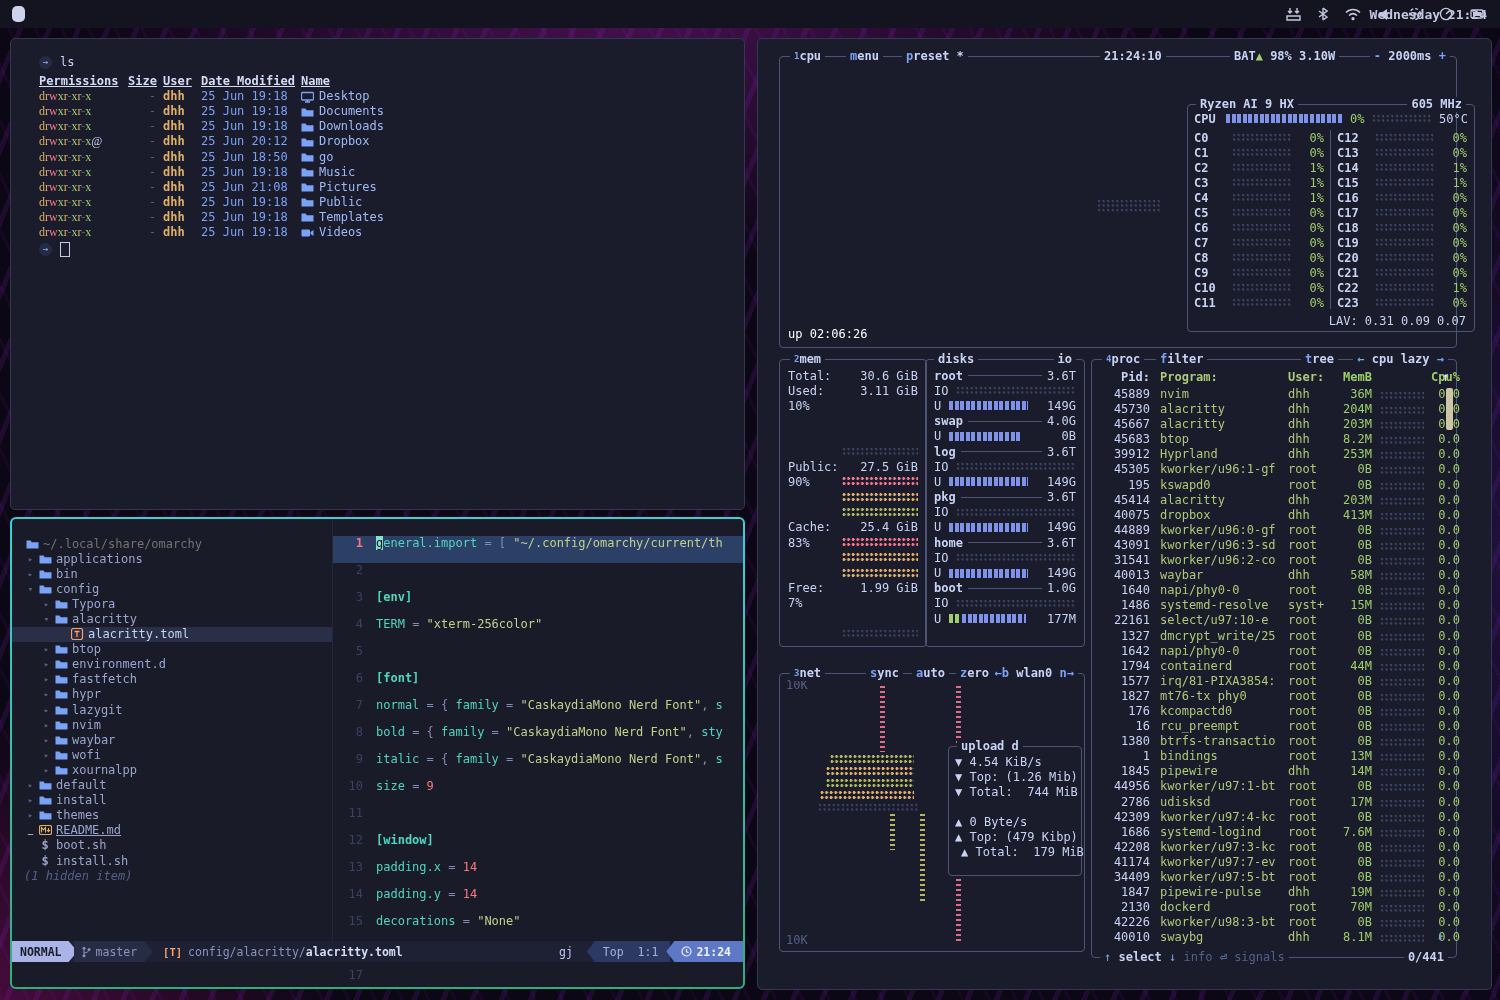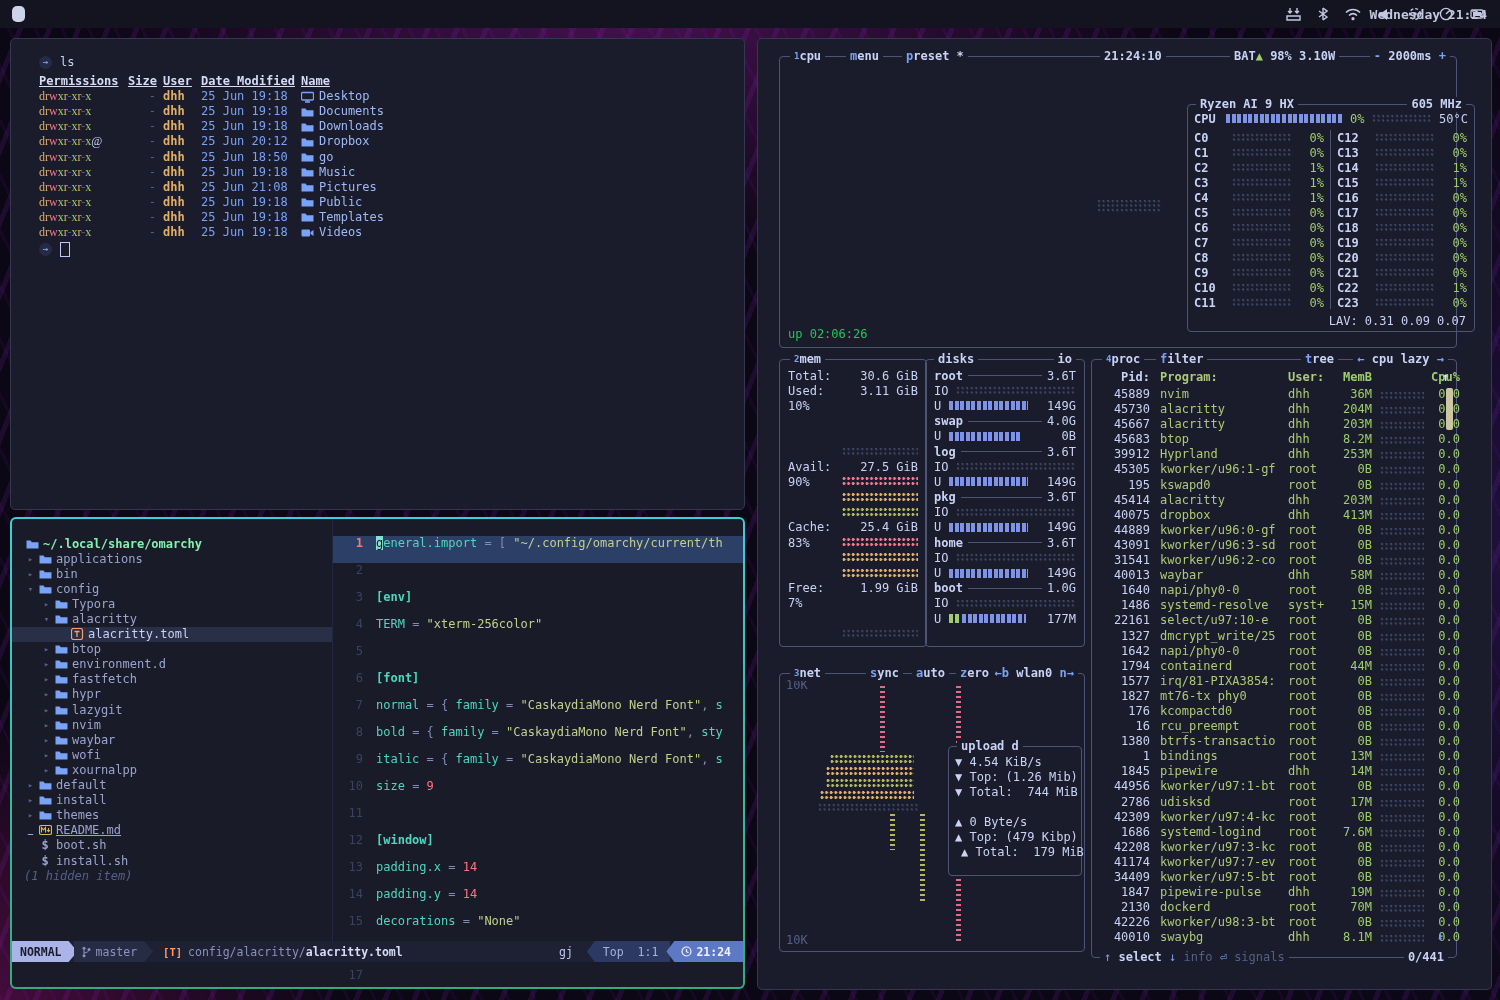--- a/index.html
+++ b/index.html
@@ -38,21 +38,21 @@
   .cursorblock{display:inline-block;width:8px;height:13px;border:1px solid #c0caf5;}
   
   #nvimw{position:absolute;left:10px;top:517px;width:735px;height:472px;border-radius:6px;
     background:linear-gradient(180deg,#3ad0d6,#2fae78);padding:0;}
   #nvim{position:absolute;left:2px;top:2px;right:2px;bottom:2px;background:#191b29;border-radius:4px;overflow:hidden;}
   #tree{position:absolute;left:0;top:0;width:320px;bottom:46px;padding-top:17px;font-size:12px;}
   .trow{height:15.1px;display:flex;align-items:center;color:#9aa5ce;white-space:pre;}
   .trow.selected{background:#2a2f48;color:#c8d3f5;}
   .trow .chev{width:13px;text-align:center;color:#565f89;font-size:9px;}
   .trow .ticon{width:16px;display:flex;justify-content:center;margin-right:3px;}
-  .trow.rootrow{color:#86efac;font-weight:bold;}
+  .trow.rootrow{color:#737373;font-weight:normal;}
   .trow .shico{color:#9aa5ce;width:16px;text-align:center;margin-right:3px;font-weight:bold;}
   .hiddennote{color:#565f89;font-style:italic;}
   #treesep{position:absolute;left:320px;top:0;bottom:46px;width:1px;background:#232840;}
   #editor{position:absolute;left:321px;top:0;right:0;bottom:46px;padding-top:17px;font-size:12px;}
   .eline{position:relative;height:27px;white-space:pre;color:#9aa5ce;}
   .eline .lnum{display:inline-block;width:30px;padding-right:13px;text-align:right;color:#3b4261;}
   .eline.sel{background:#2c3f66;}
   .eline.sel .lnum{color:#ff757f;font-weight:bold;}
   .tk-k{color:#4fd6be}.tk-o{color:#828bb8}.tk-s{color:#c3d08b}.tk-n{color:#ff757f}.tk-sec{color:#4fd6be;font-weight:bold}
   .cur{background:#86e1d4;color:#15161f;}
@@ -339,21 +339,21 @@
   </div>
 
   <div id="btop" class="win">
       <div class="box" style="left: 21px; top: 17px; width: 676px; height: 290px;">
         <span class="blabel" style="left: 10px;"><span class="sup">1</span><b>cpu</b></span>
         <span class="blabel" style="left: 66px;"><span class="hot">m</span>enu</span>
         <span class="blabel" style="left: 122px;"><span class="hot">p</span>reset *</span>
         <span class="blabel" style="left: 320px;">21:24:10</span>
         <span class="blabel" style="left: 450px;">BAT<span class="green">▲</span> 98% 3.10W</span>
         <span class="blabel" style="right: 6px;"><span class="hot">- </span>2000ms<span class="hot"> +</span></span>
-        <div style="position: absolute; left: 8px; bottom: 6px; color: #22c55e;">up 02:06:26</div>
+        <div style="position: absolute; left: 8px; bottom: 6px; color: #ffffff;">up 02:06:26</div>
         <div class="dotsg" style="position: absolute; left: 317px; top: 142px; width: 64px; height: 14px;"></div>
       </div>
       <div class="box" style="left: 429px; top: 65px; width: 286px; height: 226px;">
         <span class="blabel" style="left: 8px;"><b>Ryzen AI 9 HX</b></span>
         <span class="blabel" style="right: 8px;">605 MHz</span>
         <div class="corerow" style="position: absolute; left: 2px; right: 2px; top: 6px;">
           <span class="cname">CPU</span>
           <div style="width: 118px; margin-right: 6px;">
             <div class="meterfill" style="width: 100%;"></div>
           </div>
@@ -490,21 +490,21 @@
       </div>
       <div class="box" style="left: 21px; top: 320px; width: 146px; height: 286px;">
         <span class="blabel" style="left: 10px;"><span class="sup">2</span><b>mem</b></span>
         <div style="position: absolute; left: 0px; right: 0px; top: 8px;">
           <div class="memrow"><span>Total:</span><span class="mv">30.6 GiB</span></div>
           <div class="memrow"><span>Used:</span><span class="mv">3.11 GiB</span></div>
           <div class="memrow"><span>10%</span></div>
           <div class="memrow"></div>
           <div class="memrow"></div>
           <div class="memrow"><div class="dotsg" style="width: 76px; margin-left: auto;"></div></div>
-          <div class="memrow"><span>Avail:</span><span class="mv">27.5 GiB</span></div>
+          <div class="memrow"><span>Public:</span><span class="mv">27.5 GiB</span></div>
           <div class="memrow"><span>90%</span><div class="g-red" style="width: 76px; margin-left: auto;"></div></div>
           <div class="memrow"><div class="g-yellow" style="width: 76px; margin-left: auto;"></div></div>
           <div class="memrow"><div class="g-olive" style="width: 76px; margin-left: auto;"></div></div>
           <div class="memrow"><span>Cache:</span><span class="mv">25.4 GiB</span></div>
           <div class="memrow"><span>83%</span><div class="g-red" style="width: 76px; margin-left: auto;"></div></div>
           <div class="memrow"><div class="g-yellow" style="width: 76px; margin-left: auto;"></div></div>
           <div class="memrow"><div class="g-yellow" style="width: 76px; margin-left: auto;"></div></div>
           <div class="memrow"><span>Free:</span><span class="mv">1.99 GiB</span></div>
           <div class="memrow"><span>7%</span></div>
           <div class="memrow"></div>

